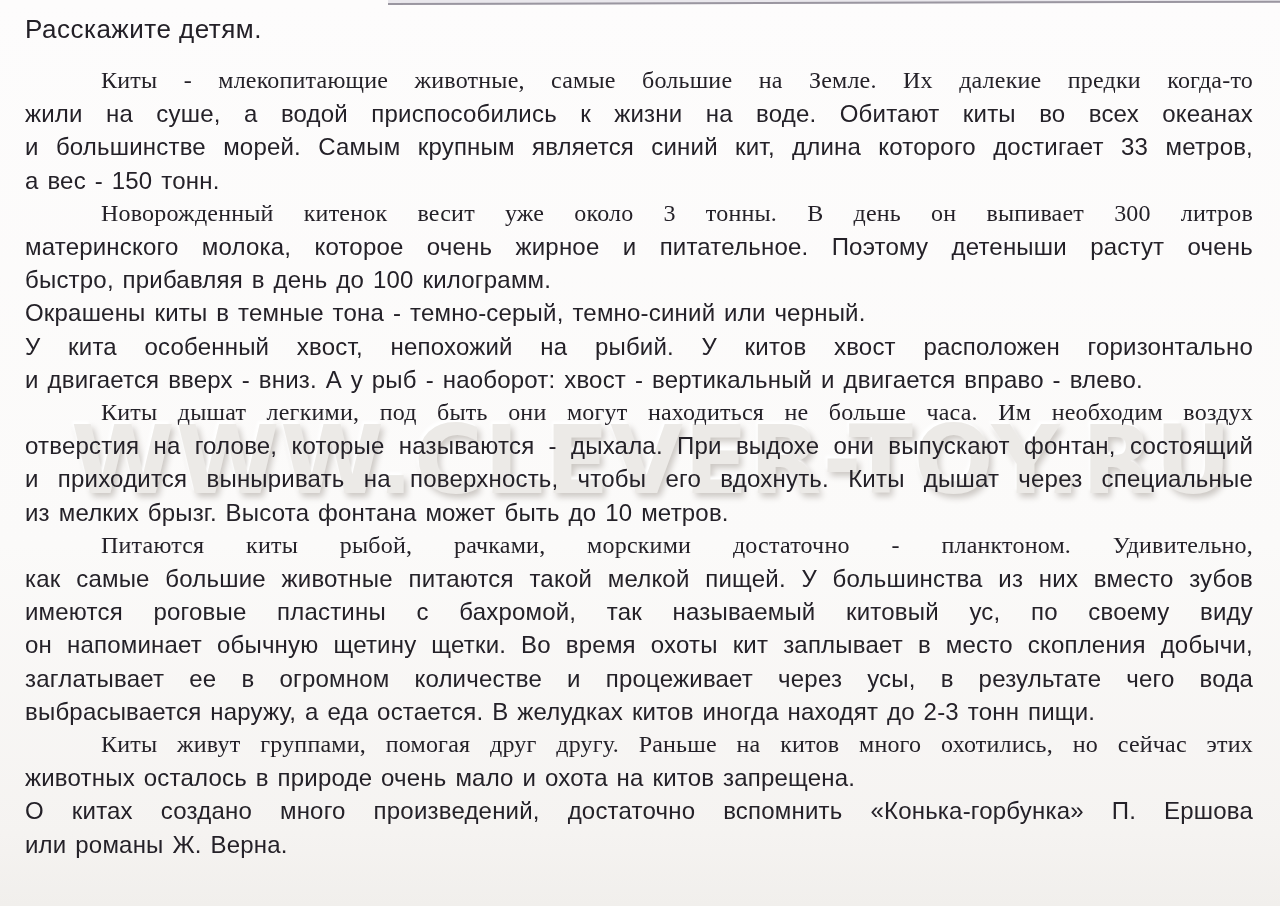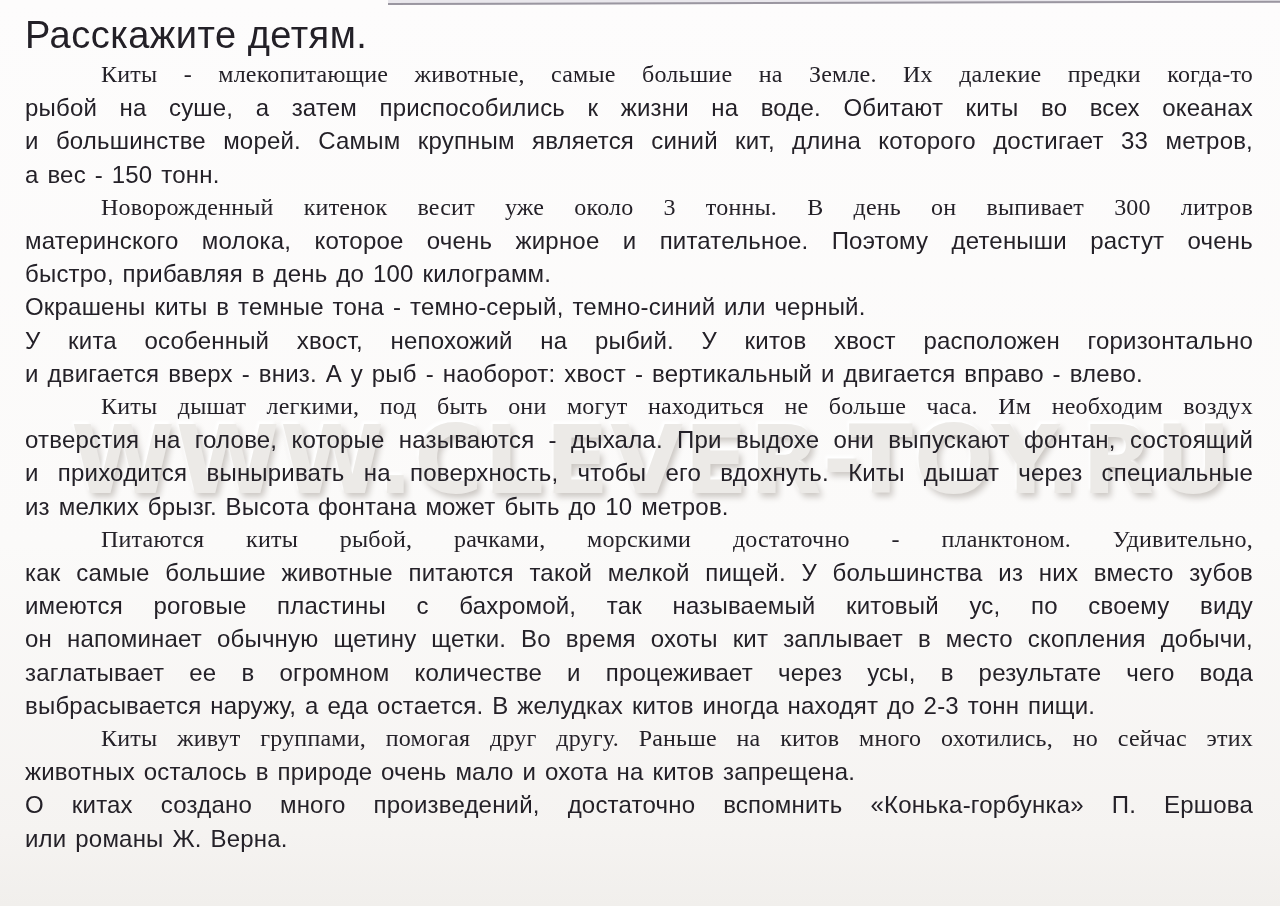--- a/index.html
+++ b/index.html
@@ -41,22 +41,22 @@
     user-select: none;
   }
   .content {
     position: absolute;
     left: 25px;
     top: 14px;
     width: 1228px;
     z-index: 2;
   }
   .title {
-    margin: 0 0 1px 0;
-    font-size: 38px;
+    margin: 0 0 19px 0;
+    font-size: 26px;
     font-weight: 400;
     letter-spacing: 0.5px;
     color: #232027;
   }
   .line {
     font-size: 24px;
     line-height: 33.2px;
     color: #242128;
     letter-spacing: 0.2px;
     word-spacing: 2px;
@@ -74,21 +74,21 @@
 </head>
 <body>
 
 <div class="page">
   <div class="scan-strip"></div>
   <div class="watermark">WWW.CLEVER-TOY.RU</div>
   <div class="content">
     <h1 class="title">Расскажите детям.</h1>
     <div>
         <div class="line pindent">Киты - млекопитающие животные, самые большие на Земле. Их далекие предки когда-то</div>
-        <div class="line">рыбой на суше, а затем приспособились к жизни на воде. Обитают киты во всех океанах</div>
+        <div class="line">жили на суше, а водой приспособились к жизни на воде. Обитают киты во всех океанах</div>
         <div class="line">и большинстве морей. Самым крупным является синий кит, длина которого достигает 33 метров,</div>
         <div class="line plast">а вес - 150 тонн.</div>
         <div class="line pindent">Новорожденный китенок весит уже около 3 тонны. В день он выпивает 300 литров</div>
         <div class="line">материнского молока, которое очень жирное и питательное. Поэтому детеныши растут очень</div>
         <div class="line plast">быстро, прибавляя в день до 100 килограмм.</div>
         <div class="line plast">Окрашены киты в темные тона - темно-серый, темно-синий или черный.</div>
         <div class="line">У кита особенный хвост, непохожий на рыбий. У китов хвост расположен горизонтально</div>
         <div class="line plast">и двигается вверх - вниз. А у рыб - наоборот: хвост - вертикальный и двигается вправо - влево.</div>
         <div class="line pindent">Киты дышат легкими, под быть они могут находиться не больше часа. Им необходим воздух</div>
         <div class="line">отверстия на голове, которые называются - дыхала. При выдохе они выпускают фонтан, состоящий</div>

